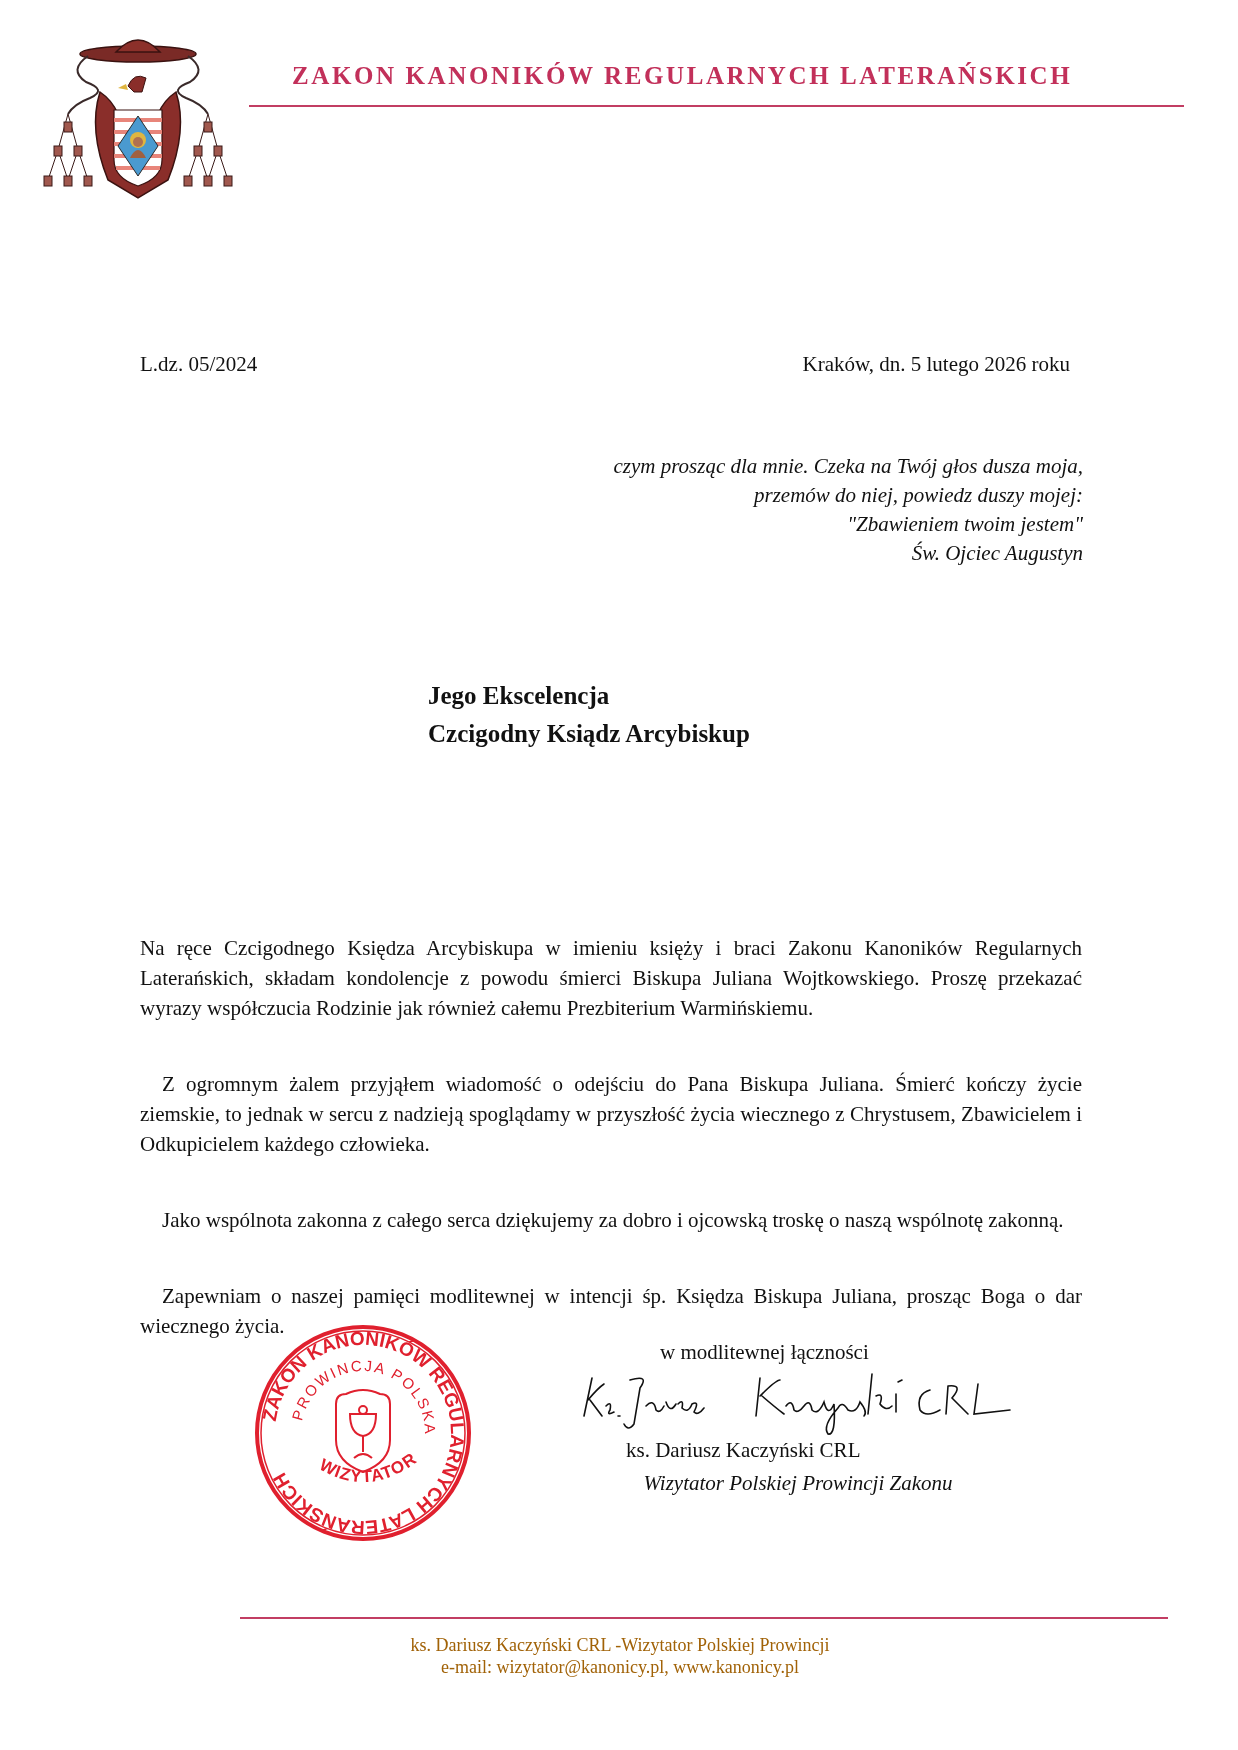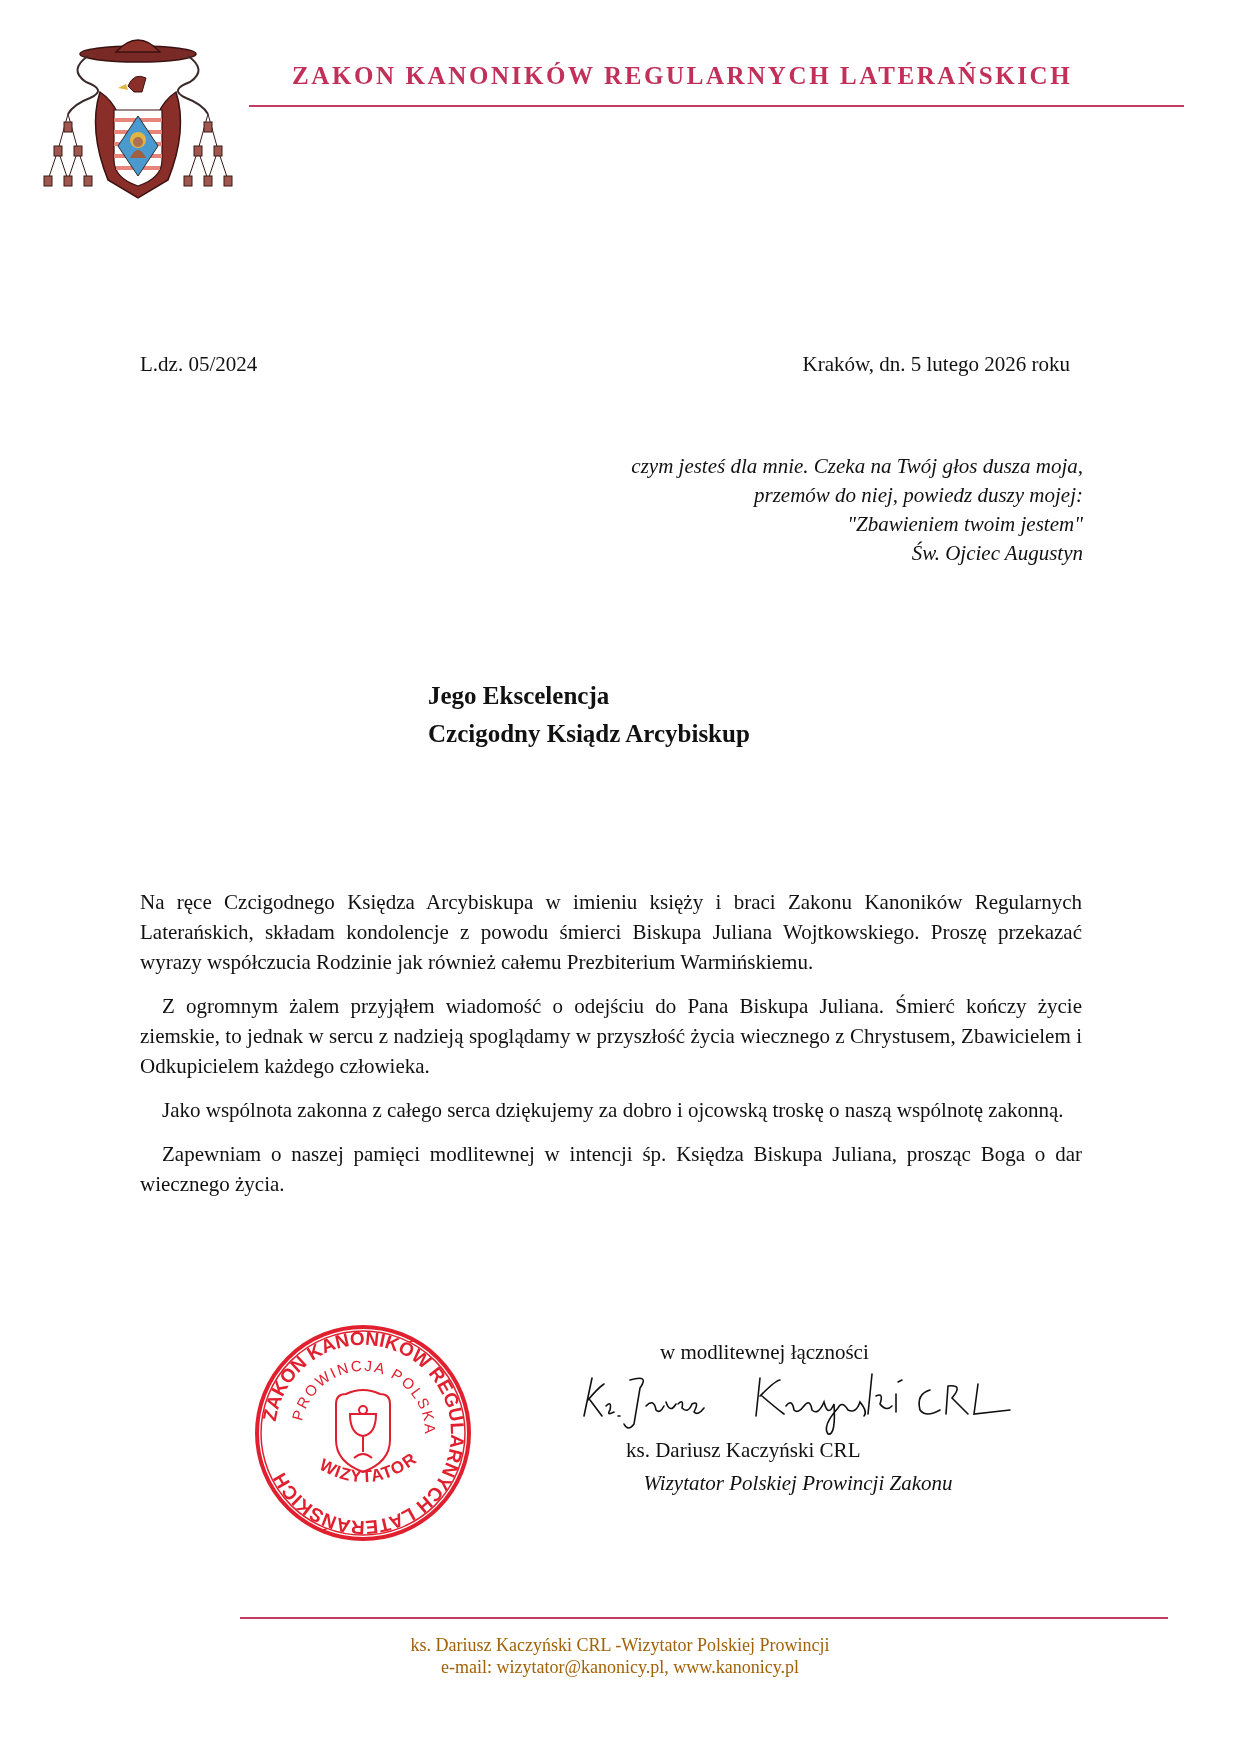--- a/index.html
+++ b/index.html
@@ -87,21 +87,21 @@
   <circle cx="100" cy="112" r="5" fill="#b07050"></circle>
 </svg>
 
 <div id="org-title" class="abs" data-bind="header.org_title">ZAKON KANONIKÓW REGULARNYCH LATERAŃSKICH</div>
 <div id="header-rule" class="abs"></div>
 
 <div id="ref-number" class="abs" data-bind="reference.number">L.dz. 05/2024</div>
 <div id="place-date" class="abs" data-bind="reference.place_date">Kraków, dn. 5 lutego 2026 roku</div>
 
 <div id="motto" class="abs">
-  <div data-bind="motto.lines.1">czym jesteś dla mnie. Czeka na Twój głos dusza moja,</div>
+  <div data-bind="motto.lines.1">czym prosząc dla mnie. Czeka na Twój głos dusza moja,</div>
   <div data-bind="motto.lines.2">przemów do niej, powiedz duszy mojej:</div>
   <div data-bind="motto.lines.3">"Zbawieniem twoim jestem"</div>
   <div data-bind="motto.lines.4">Św. Ojciec Augustyn</div>
 </div>
 
 <div id="addressee" class="abs">
   <div data-bind="addressee.lines.0">Jego Ekscelencja</div>
   <div data-bind="addressee.lines.1">Czcigodny Ksiądz Arcybiskup</div>
 </div>
 
@@ -178,14 +178,14 @@
   #letter-body { text-indent: 0; }
   #letter-body p { text-indent: 0; }
   #letter-body p { text-indent: 0; }
   #letter-body p { text-indent: 0; }
   #letter-body p { text-indent: 0; }
   #letter-body p { margin-left: 0; }
   #letter-body p { text-indent: 0; }
   #letter-body p { text-indent: 0; }
   #letter-body p { text-indent: 0; }
   #letter-body { left: 140px; width: 942px; }
-  #letter-body p { text-indent: 22px; }
+  #letter-body p { text-indent: 22px; margin-top: 46px; }
 </style>
 
 </body></html>

